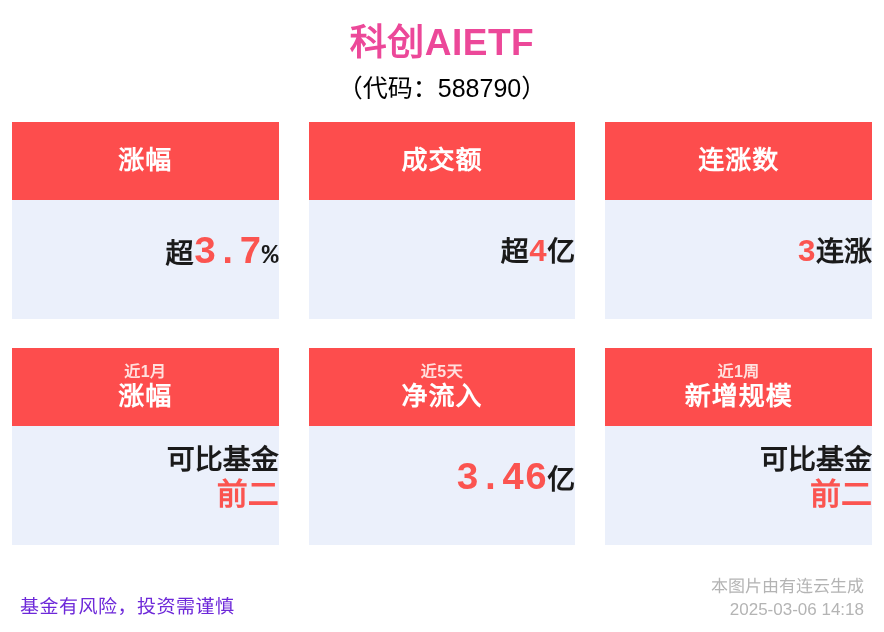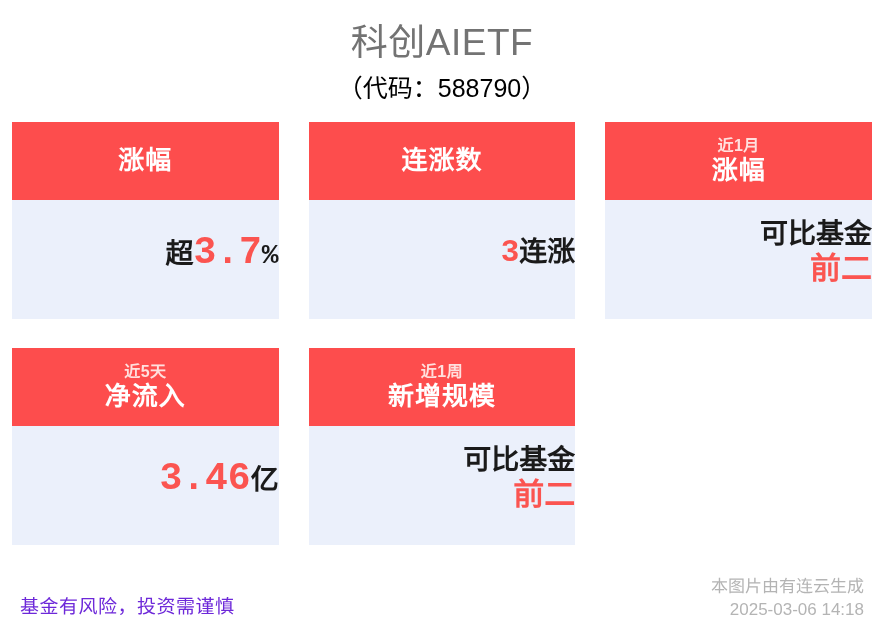--- a/index.html
+++ b/index.html
@@ -25,22 +25,22 @@
     position: relative;
   }
 
   
   .title-block {
     padding-top: 22px;
     text-align: center;
   }
   .main-title {
     font-size: 37px;
-    font-weight: 400;
-    color: #737373;
+    font-weight: 700;
+    color: #ec4899;
     letter-spacing: 0.5px;
     line-height: 1.15;
   }
   .sub-title {
     margin-top: 8px;
     font-size: 25px;
     font-weight: 400;
     color: #000000;
     line-height: 1.2;
   }
@@ -170,20 +170,28 @@
       <div class="card">
         <div class="card-header one-line">
           <div class="hdr-main">涨幅</div>
         </div>
         <div class="card-body">
           <div class="body-line l1"><span class="txt-dark sz-sm">超</span><span class="txt-red sz-lg">3.7</span><span class="txt-dark sz-sm">%</span></div>
         </div>
       </div>
       <div class="card">
         <div class="card-header one-line">
+          <div class="hdr-main">成交额</div>
+        </div>
+        <div class="card-body">
+          <div class="body-line l1"><span class="txt-dark sz-sm">超</span><span class="txt-red sz-md">4</span><span class="txt-dark sz-sm">亿</span></div>
+        </div>
+      </div>
+      <div class="card">
+        <div class="card-header one-line">
           <div class="hdr-main">连涨数</div>
         </div>
         <div class="card-body">
           <div class="body-line l1"><span class="txt-red sz-md">3</span><span class="txt-dark sz-sm">连涨</span></div>
         </div>
       </div>
       <div class="card">
         <div class="card-header two-line">
           <div class="hdr-small">近1月</div>
           <div class="hdr-main">涨幅</div>

